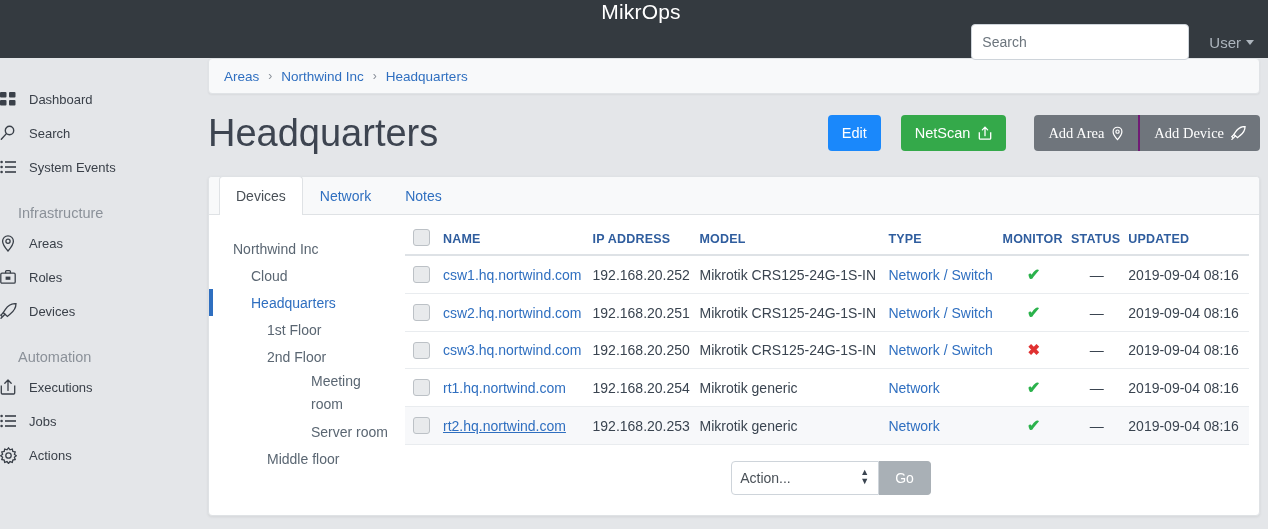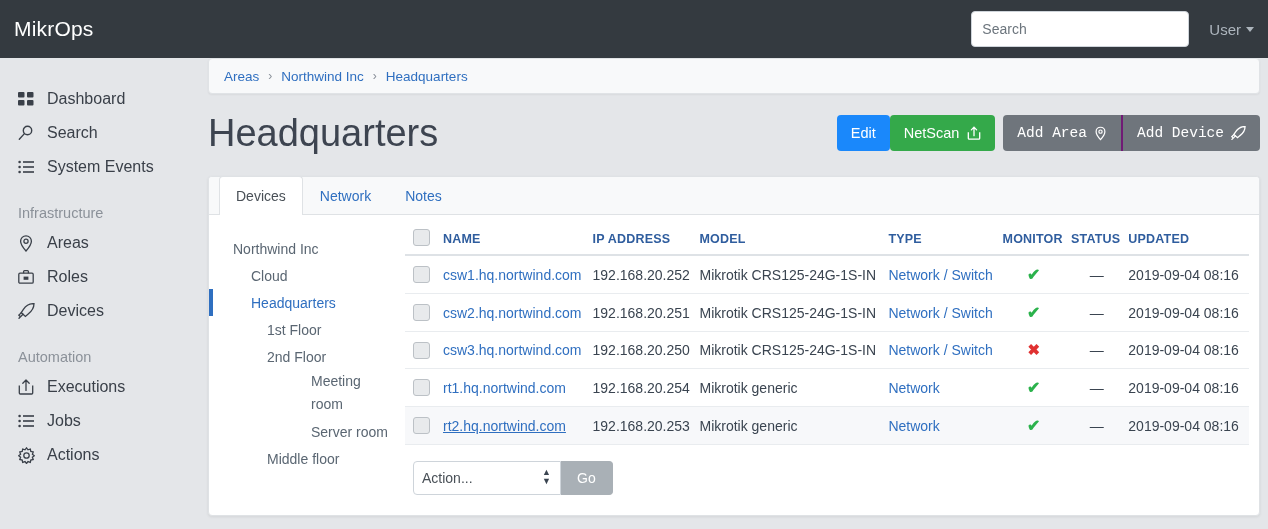--- a/index.html
+++ b/index.html
@@ -13,20 +13,21 @@
     color: #333;
   }
 
   
   #navbar {
     position: absolute; top: 0; left: 0;
     width: 1268px; height: 58px;
     background: #343a40;
     display: flex; align-items: center;
     z-index: 30;
+    flex-direction: column;
   }
   #brand {
     color: #ffffff;
     font-size: 21px;
     margin-left: 14px;
     letter-spacing: .2px;
     white-space: nowrap;
   }
   #nav-right {
     margin-left: auto;
@@ -66,23 +67,22 @@
   #sidebar {
     position: absolute; top: 58px; left: 0;
     width: 194px; height: 471px;
     background: #e4e6e9;
     padding-top: 24px;
     z-index: 10;
   }
   .side-item {
     display: flex; align-items: center;
     height: 34px;
-    padding-left: 18px;
     color: #3a4049;
-    font-size: 16px;
+    font-size: 13px;
     cursor: pointer;
     white-space: nowrap;
   }
   .side-item .ico {
     width: 22px; height: 18px;
     margin-right: 7px;
     display: inline-flex; align-items: center; justify-content: flex-start;
     flex: none;
   }
   .side-item svg { display: block; }
@@ -135,21 +135,21 @@
   }
   #page-title {
     font-size: 38px;
     color: #3d4450;
     font-weight: normal;
     white-space: nowrap;
     line-height: 1;
   }
   #actions {
     margin-left: auto;
-    display: flex; align-items: center;
+    display: flex; align-items: center; gap: 20px;
   }
   .btn {
     height: 36px;
     border: none;
     border-radius: 4px;
     font-size: 14.5px;
     color: #fff;
     display: inline-flex; align-items: center; justify-content: center;
     padding: 0 14px;
     cursor: pointer;
@@ -168,21 +168,21 @@
   .btn-gray {
     background: #6f757c;
     height: 36px;
     border: none;
     color: #fff;
     font-size: 14.5px;
     padding: 0 14px;
     display: inline-flex; align-items: center;
     cursor: pointer;
     white-space: nowrap;
-    font-family: Liberation Mono, monospace;
+    font-family: Liberation Serif, serif;
   }
   .btn-gray + .btn-gray { border-left: 2px solid #701a75; }
   .btn-gray .bico { margin-left: 7px; display: inline-flex; }
 
   
   #content-card {
     position: absolute;
     left: 14px; top: 118px;
     width: 1052px; height: 340px;
     background: #fff;
@@ -301,20 +301,21 @@
   .lnk.u { text-decoration: underline; }
   .ok { color: #2bb24c; font-size: 16px; font-weight: bold; }
   .bad { color: #e03131; font-size: 15px; font-weight: bold; }
   .dash { color: #444; }
   .c-center { text-align: center; }
 
   
   #action-bar {
     display: flex; align-items: center;
     padding: 16px 0 0 8px;
+    justify-content: center;
   }
   #action-select {
     width: 148px; height: 34px;
     border: 1px solid #ced4da;
     border-radius: 4px 0 0 4px;
     background: #fff;
     font-size: 14px;
     color: #495057;
     padding: 0 8px;
     font-family: "Liberation Sans", sans-serif;

